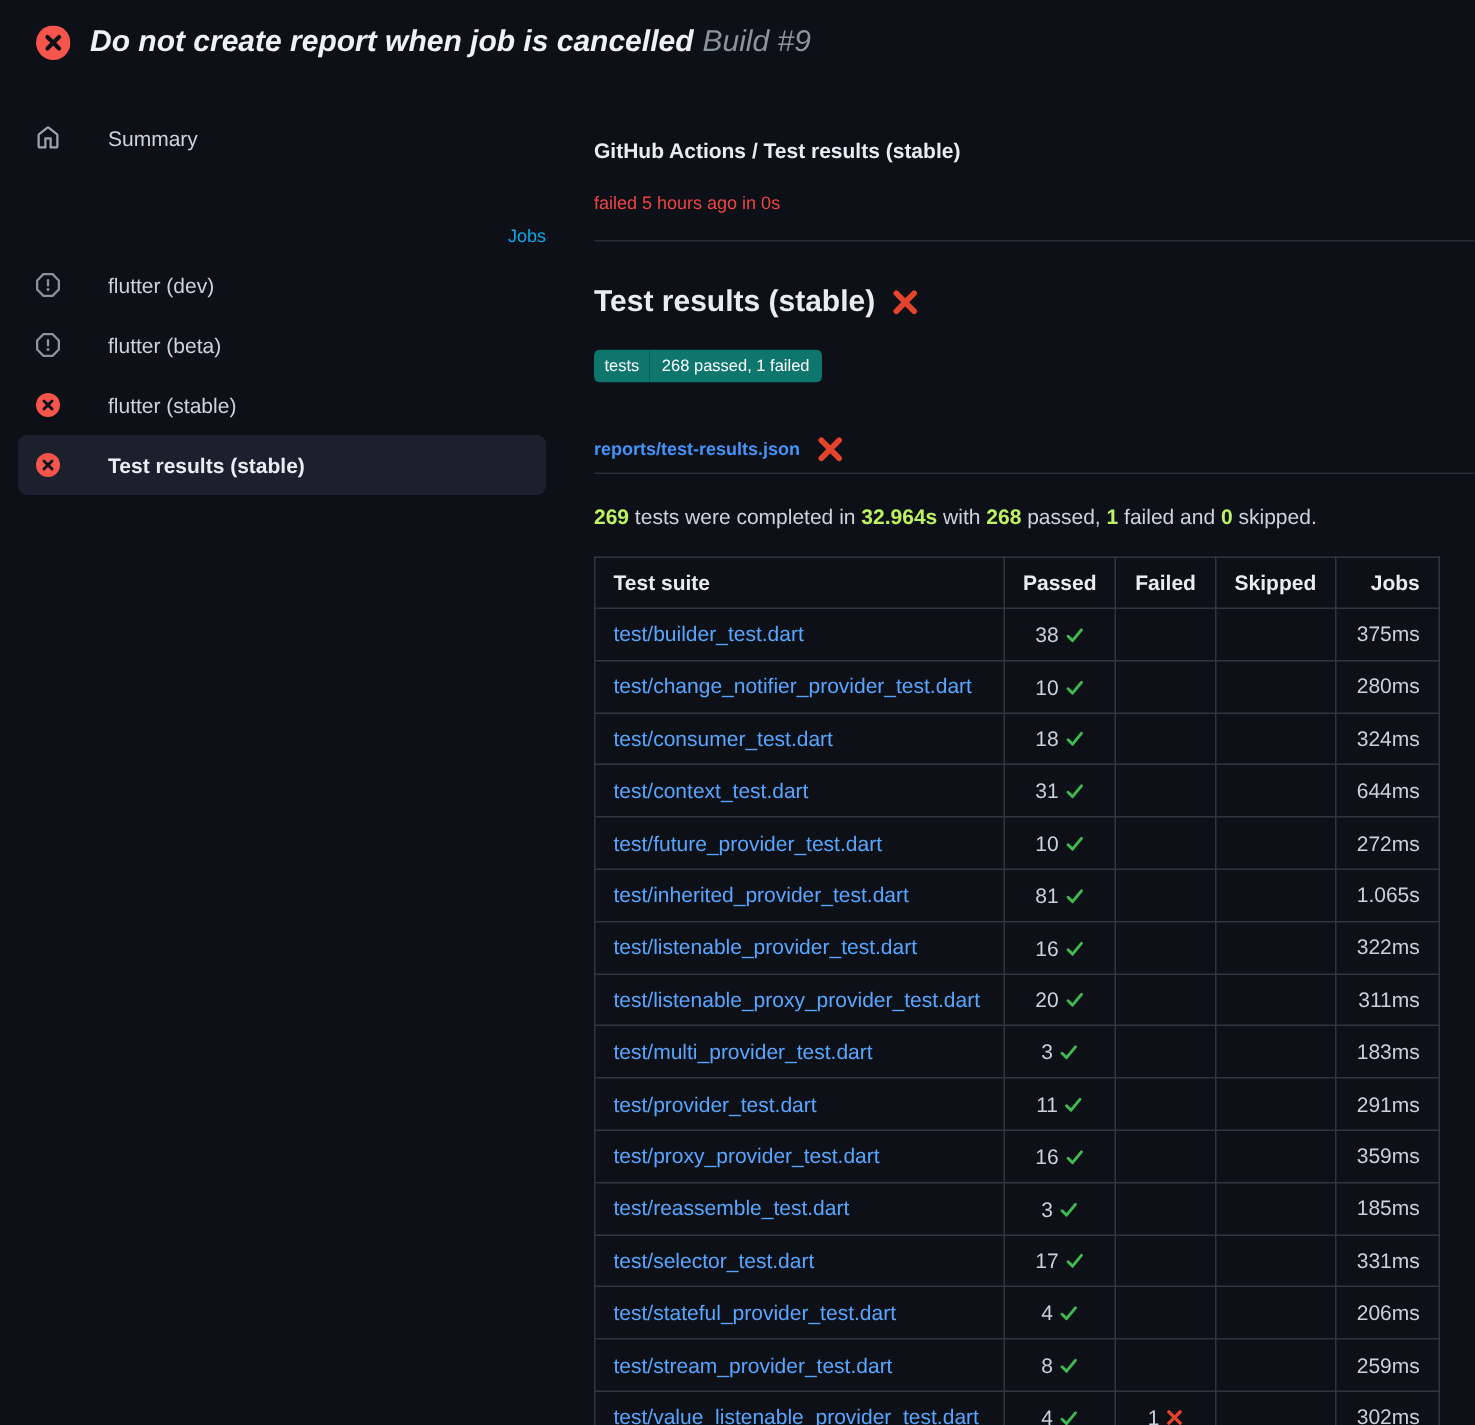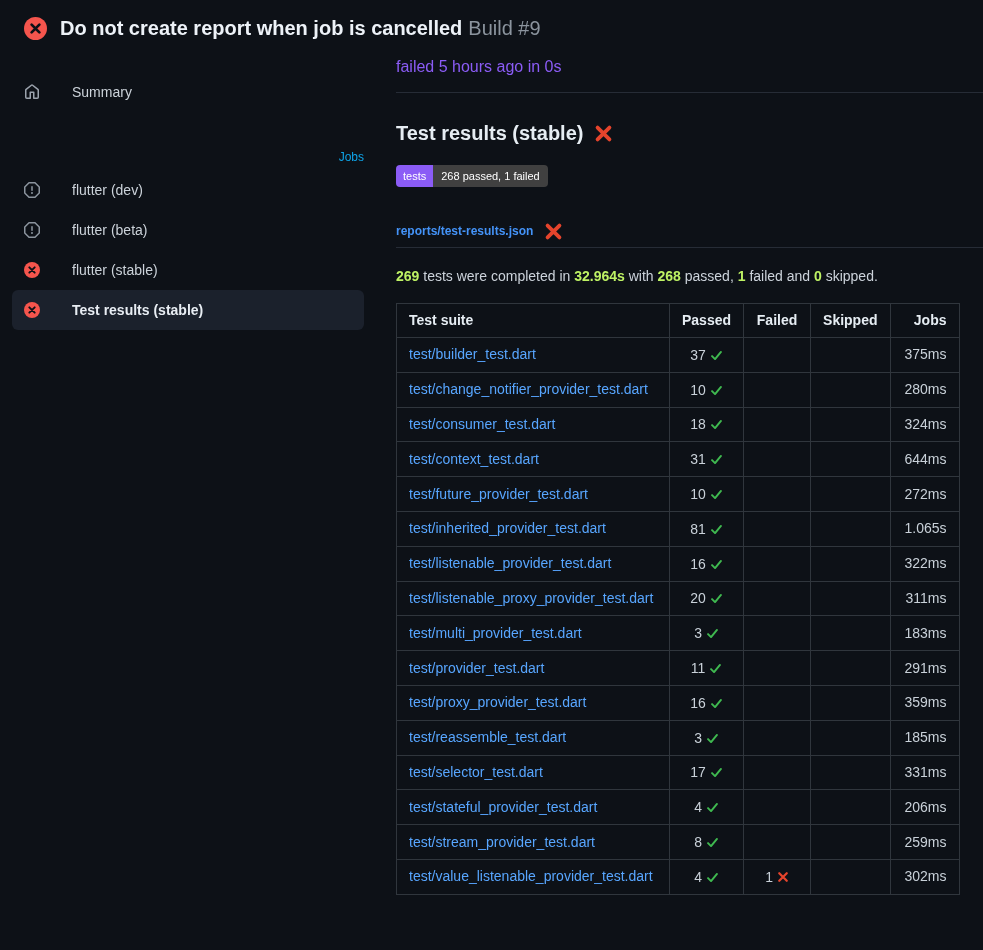--- a/index.html
+++ b/index.html
@@ -8,21 +8,21 @@
     width: 983px; height: 950px;
     background: #0d1117;
     color: #c9d1d9;
     font-family: "Liberation Sans", sans-serif;
     position: relative;
     overflow: hidden;
   }
   
   .app-header {
     display: flex; align-items: center; gap: 13px;
-    height: 56px; padding: 0 24px;
+    height: 56px; padding: 0 24px; font-style: italic;
   }
   .app-header h1 {
     margin: 0; font-size: 20px; font-weight: 700; color: #edf2f8;
     white-space: nowrap;
   }
   .build-num { color: #8b949e; font-weight: 400; margin-left: 6px; }
   
   .sidebar {
     position: absolute; left: 0; top: 56px; width: 376px; padding: 16px 12px 0 12px;
   }
@@ -35,32 +35,32 @@
   .side-item.selected { background: #1b212c; font-weight: 600; color: #e8edf3; }
   .jobs-label {
     font-size: 12px; color: #0ea5e9; margin: 38px 0 6px 12px; text-align: right;
   }
   .side-item svg { flex: 0 0 auto; }
   
   .main {
     position: absolute; left: 396px; top: 56px; width: 587px; padding-right: 0;
   }
   .crumb { margin-top: 34px; font-size: 14px; font-weight: 700; color: #e6edf3; line-height: 20px; }
-  .status-line { margin-top: 2px; font-size: 16px; color: #8b5cf6; line-height: 18px; }
+  .status-line { margin-top: 16px; font-size: 12px; color: #ef4444; line-height: 18px; }
   .divider { margin-top: 16px; border: 0; border-top: 1px solid #262c36; width: 100%; }
   .section-title {
     margin: 26px 0 0; font-size: 20px; font-weight: 700; color: #e6edf3;
     line-height: 28px; display: flex; align-items: center; gap: 11px;
   }
   .badge {
     margin-top: 18px; display: inline-flex; font-size: 11px; line-height: 12px;
     border-radius: 4px; overflow: hidden; color: #fff;
   }
-  .badge-label { background: #8b5cf6; padding: 5px 7px; }
-  .badge-value { background: #404040; padding: 5px 8px; }
+  .badge-label { background: #0f766e; padding: 5px 7px; }
+  .badge-value { background: #0f766e; padding: 5px 8px; }
   .report-title {
     margin: 30px 0 0; font-size: 12px; font-weight: 700; line-height: 28px;
     display: flex; align-items: center; gap: 11px;
     padding-bottom: 2px; border-bottom: 1px solid #262c36;
   }
   .report-title a { color: #4493f8; text-decoration: none; }
   .summary-line { margin: 18px 0 0; font-size: 14px; line-height: 21px; color: #ccd3db; }
   .summary-line b { color: #bef264; }
   
   table.results {
@@ -120,20 +120,21 @@
       <svg width="16" height="16" viewBox="0 0 16 16">
         <circle cx="8" cy="8" r="8" fill="#f5554d"></circle>
         <path d="M5.3 5.3 L10.7 10.7 M10.7 5.3 L5.3 10.7" stroke="#0d1117" stroke-width="1.9" stroke-linecap="round"></path>
       </svg>
       <span>Test results (stable)</span>
     </div>
   </nav>
 </aside>
 
 <main class="main">
+  <div class="crumb">GitHub Actions / Test results (stable)</div>
   <div class="status-line">failed 5 hours ago in 0s</div>
   <hr class="divider">
 
   <h3 class="section-title">
       <span>Test results (stable)</span>
       <svg width="19" height="19" viewBox="0 0 16 16">
         <path d="M3 3 L13 13 M13 3 L3 13" stroke="#e5442c" stroke-width="3.2" stroke-linecap="round"></path>
       </svg>
     </h3>
 
@@ -165,21 +166,21 @@
         <th>Passed</th>
         <th>Failed</th>
         <th>Skipped</th>
         <th class="time">Jobs</th>
       </tr>
     </thead>
     <tbody>
         <tr>
           <td class="suite"><a href="#">test/builder_test.dart</a></td>
           <td class="num"><span class="cellnum">
-              <span>37</span>
+              <span>38</span>
               <svg width="13" height="13" viewBox="0 0 16 16">
                 <path d="M2.5 8.8 L6.2 12.4 L13.5 3.6" fill="none" stroke="#3fb950" stroke-width="2.4" stroke-linecap="round" stroke-linejoin="round"></path>
               </svg>
             </span></td>
           <td class="num"></td>
           <td class="num"></td>
           <td class="time">375ms</td>
         </tr>
         <tr>
           <td class="suite"><a href="#">test/change_notifier_provider_test.dart</a></td>

